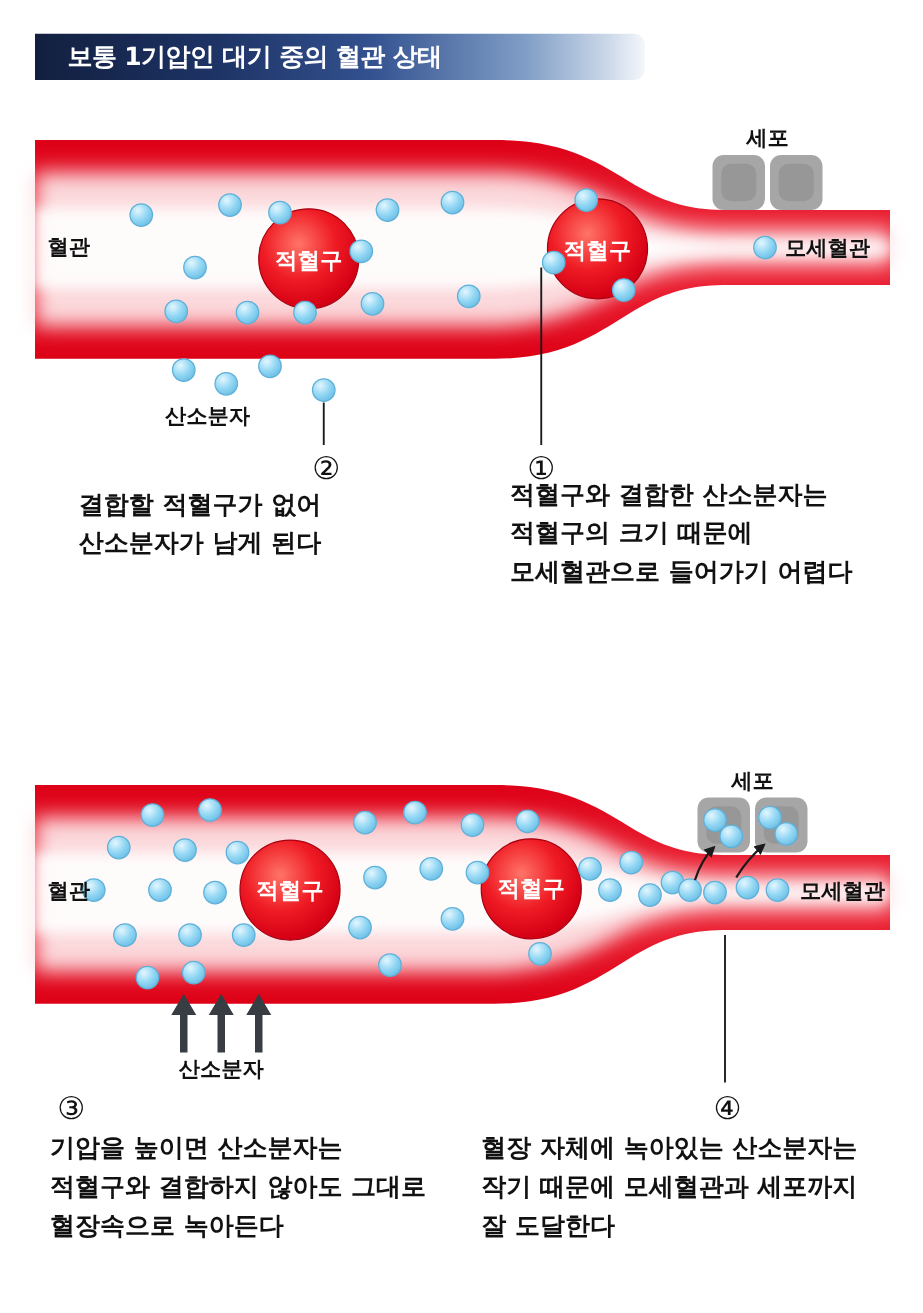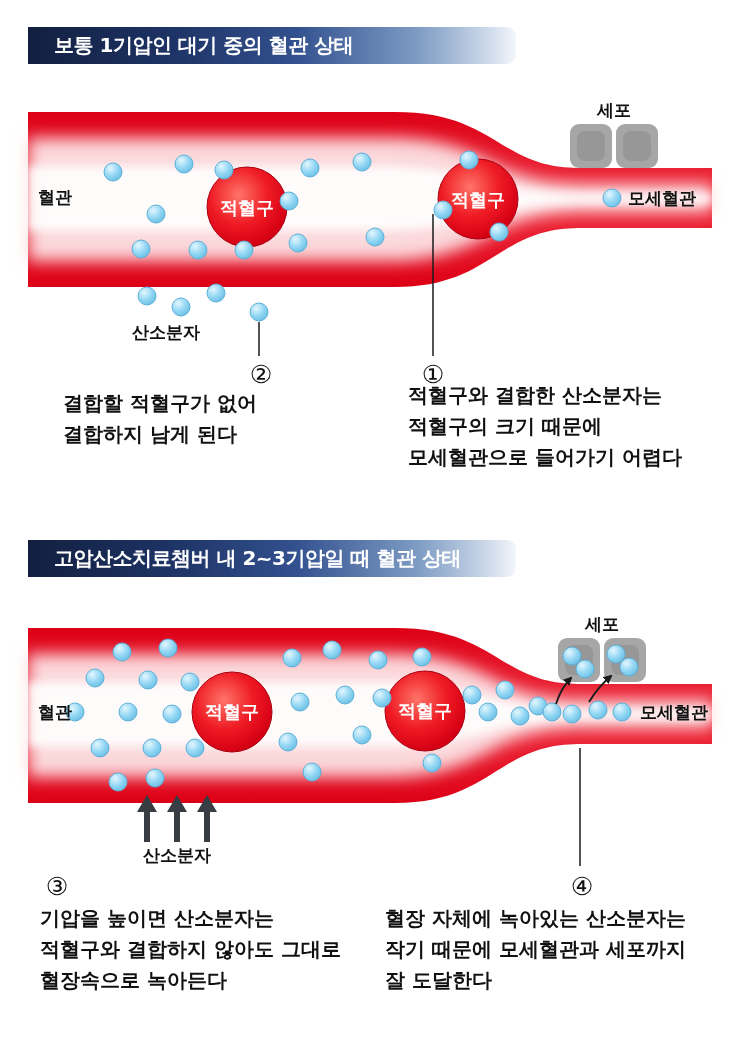--- a/index.html
+++ b/index.html
@@ -34,23 +34,20 @@
 </style>
 </head>
 <body>
 
 <div class="page">
 
   <div class="banner banner1">
     <span>보통 1기압인 대기 중의 혈관 상태</span>
   </div>
 
-  <div class="banner banner2">
-    <span>고압산소치료챔버 내 2~3기압일 때 혈관 상태</span>
-  </div>
 
   <svg class="diagram" width="738" height="1050" viewBox="0 0 738 1050">
     <defs>
       <linearGradient id="vGrad" x1="0" y1="0" x2="0" y2="1">
         <stop offset="0" stop-color="#dd0016"></stop>
         <stop offset="0.5" stop-color="#f03040"></stop>
         <stop offset="1" stop-color="#dd0016"></stop>
       </linearGradient>
       <radialGradient id="rbcGrad" cx="0.4" cy="0.35" r="0.8">
         <stop offset="0" stop-color="#ff7468"></stop>
@@ -201,21 +198,21 @@
       <text class="lbl mid" x="602" y="630">세포</text>
       <text class="lbl" x="640" y="718">모세혈관</text>
       <text class="rbc-lbl mid" x="232" y="718">적혈구</text>
       <text class="rbc-lbl mid" x="425" y="717">적혈구</text>
     </g>
   </svg>
 
   <div class="num" style="left:246px;top:360px">②</div>
   <div class="num" style="left:418px;top:360px">①</div>
   <div class="note" style="left:63px;top:388px">결합할 적혈구가 없어
-결합하지 남게 된다</div>
+산소분자가 남게 된다</div>
   <div class="note" style="left:408px;top:380px">적혈구와 결합한 산소분자는
 적혈구의 크기 때문에
 모세혈관으로 들어가기 어렵다</div>
 
   <div class="num" style="left:42px;top:872px">③</div>
   <div class="num" style="left:567px;top:872px">④</div>
   <div class="note" style="left:40px;top:903px">기압을 높이면 산소분자는
 적혈구와 결합하지 않아도 그대로
 혈장속으로 녹아든다</div>
   <div class="note" style="left:385px;top:903px">혈장 자체에 녹아있는 산소분자는

